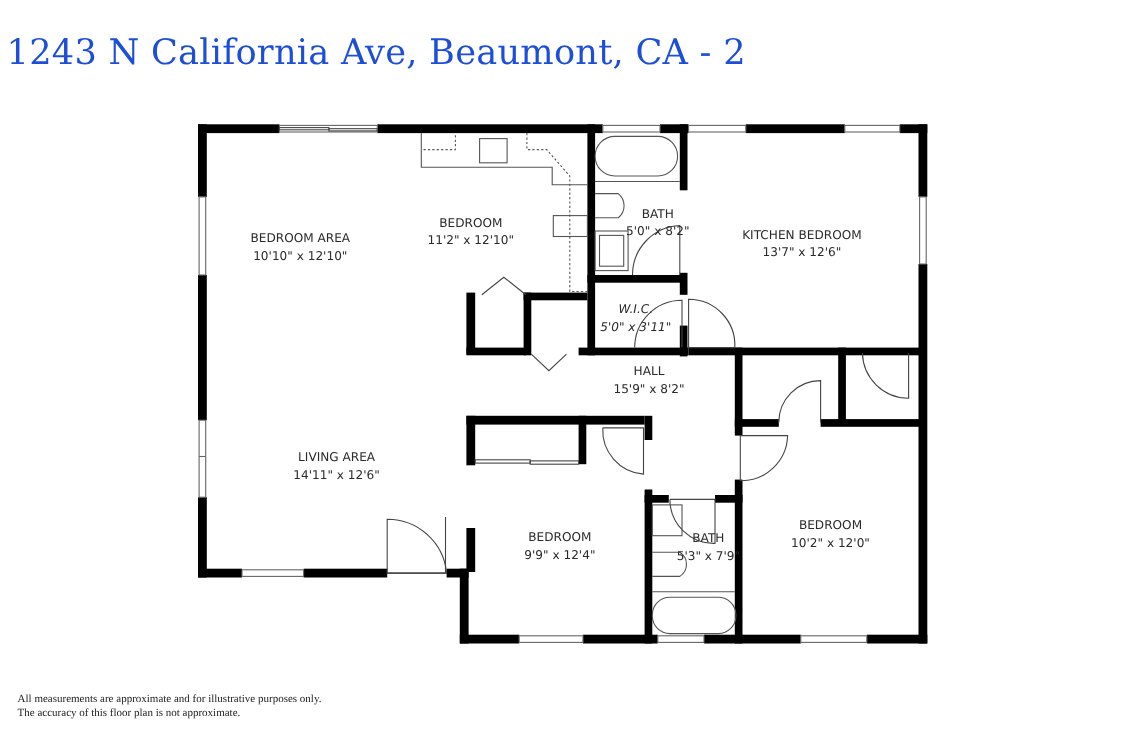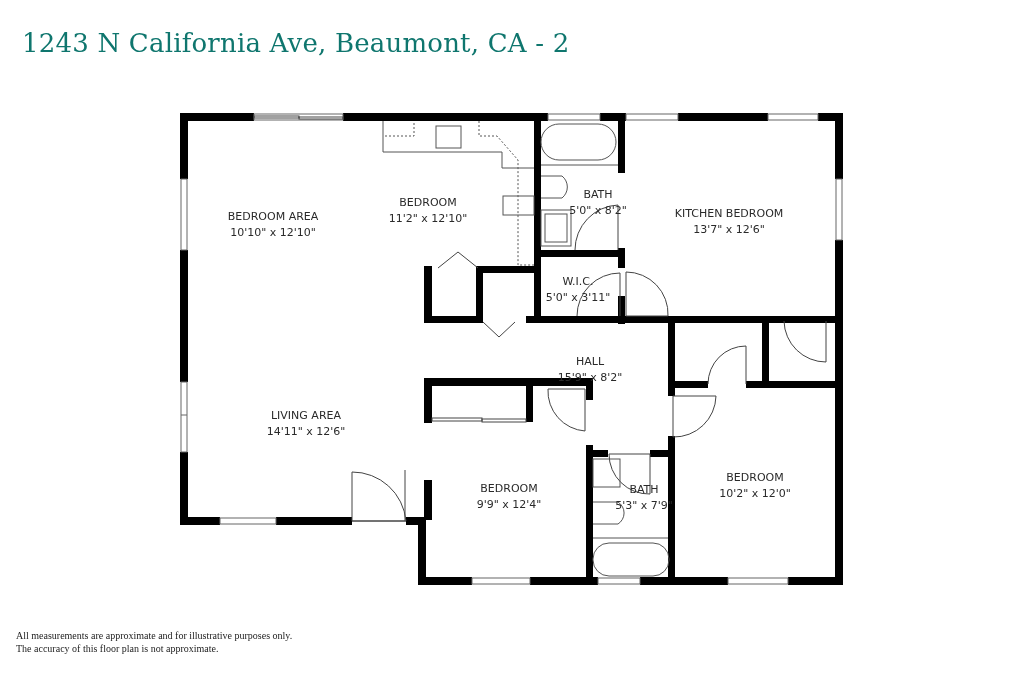--- a/index.html
+++ b/index.html
@@ -1,20 +1,20 @@
 <!DOCTYPE html>
 <html><head>
 <meta charset="utf-8">
 <style>
   html, body { margin:0; padding:0; background:#ffffff; }
   body { width:1024px; height:683px; position:relative; overflow:hidden; }
   .title {
-    position:absolute; left:22px; top:28px;
+    position:absolute; left:6px; top:28px;
     font-family:"DejaVu Serif","Liberation Serif",serif;
-    font-size:26px; color:#0f766e; letter-spacing:0.2px; white-space:nowrap;
+    font-size:32px; color:#1d4ed8; letter-spacing:0.2px; white-space:nowrap;
   }
   .plan { position:absolute; left:0; top:0; width:1024px; height:683px; }
   .room-label {
     position:absolute; text-align:center; transform:translateX(-50%);
     font-family:"DejaVu Sans","Liberation Sans",sans-serif;
     font-size:11px; line-height:16px; color:#2a2a2a; white-space:nowrap;
   }
   .room-label span { display:block; }
   .disclaimer {
     position:absolute; left:16px; top:629px;
@@ -161,25 +161,25 @@
   <span>11'2" x 12'10"</span>
 </div>
 <div class="room-label" style="left:598px; top:187px;">
   <span>BATH</span>
   <span>5'0" x 8'2"</span>
 </div>
 <div class="room-label" style="left:729px; top:206px;">
   <span>KITCHEN BEDROOM</span>
   <span>13'7" x 12'6"</span>
 </div>
-<div class="room-label" style="left:578px; top:274px;">
+<div class="room-label" style="left:578px; top:274px;font-style:italic;">
   <span>W.I.C.</span>
   <span>5'0" x 3'11"</span>
 </div>
-<div class="room-label" style="left:590px; top:330px;margin-top:24px;">
+<div class="room-label" style="left:590px; top:330px;">
   <span>HALL</span>
   <span>15'9" x 8'2"</span>
 </div>
 <div class="room-label" style="left:306px; top:408px;">
   <span>LIVING AREA</span>
   <span>14'11" x 12'6"</span>
 </div>
 <div class="room-label" style="left:509px; top:481px;">
   <span>BEDROOM</span>
   <span>9'9" x 12'4"</span>

